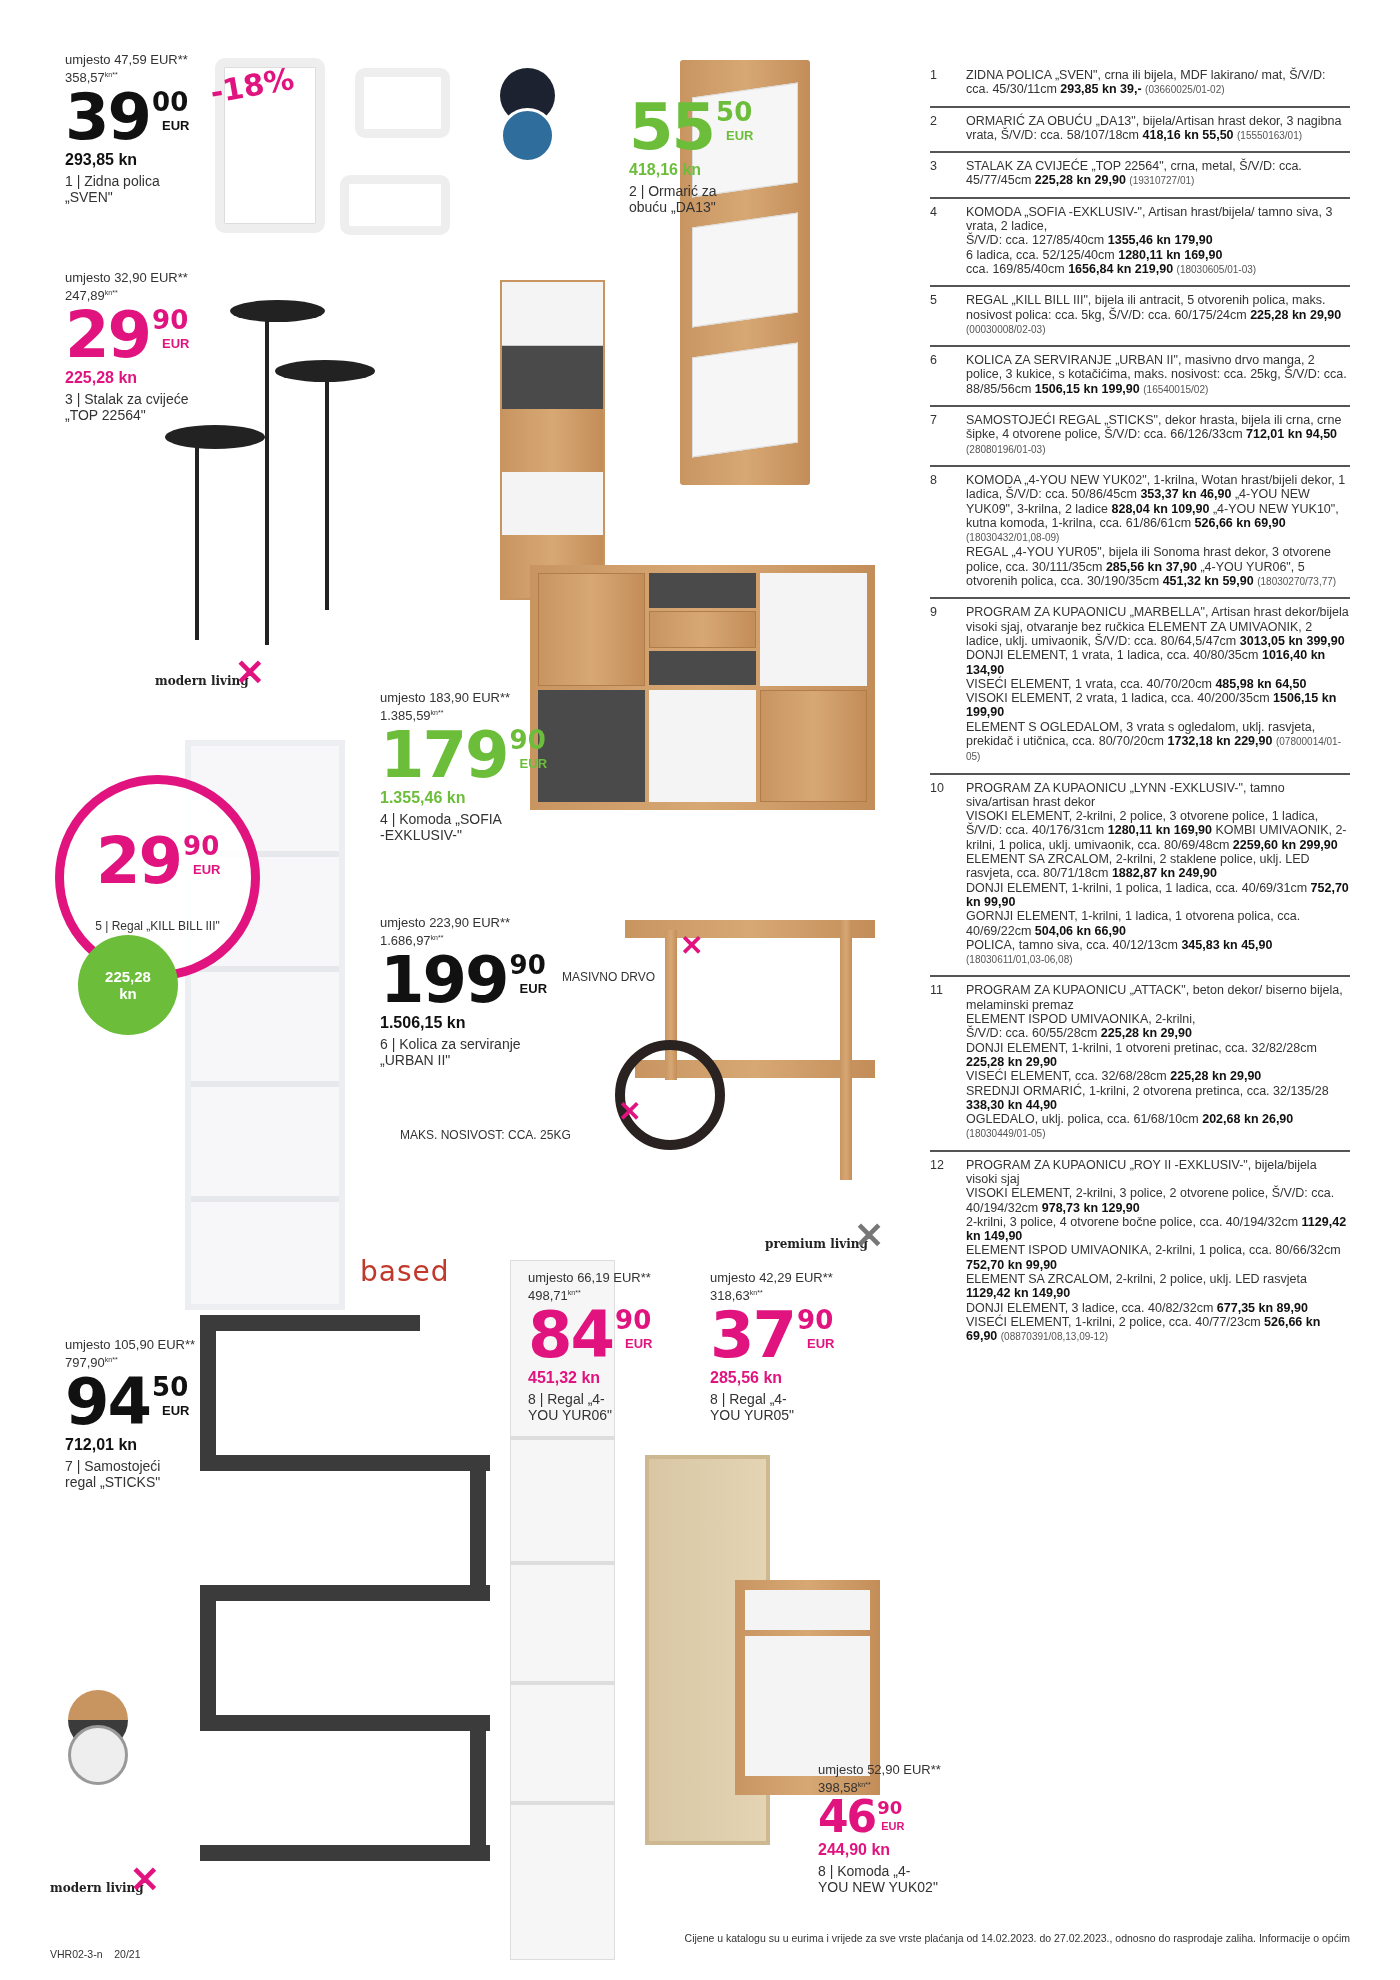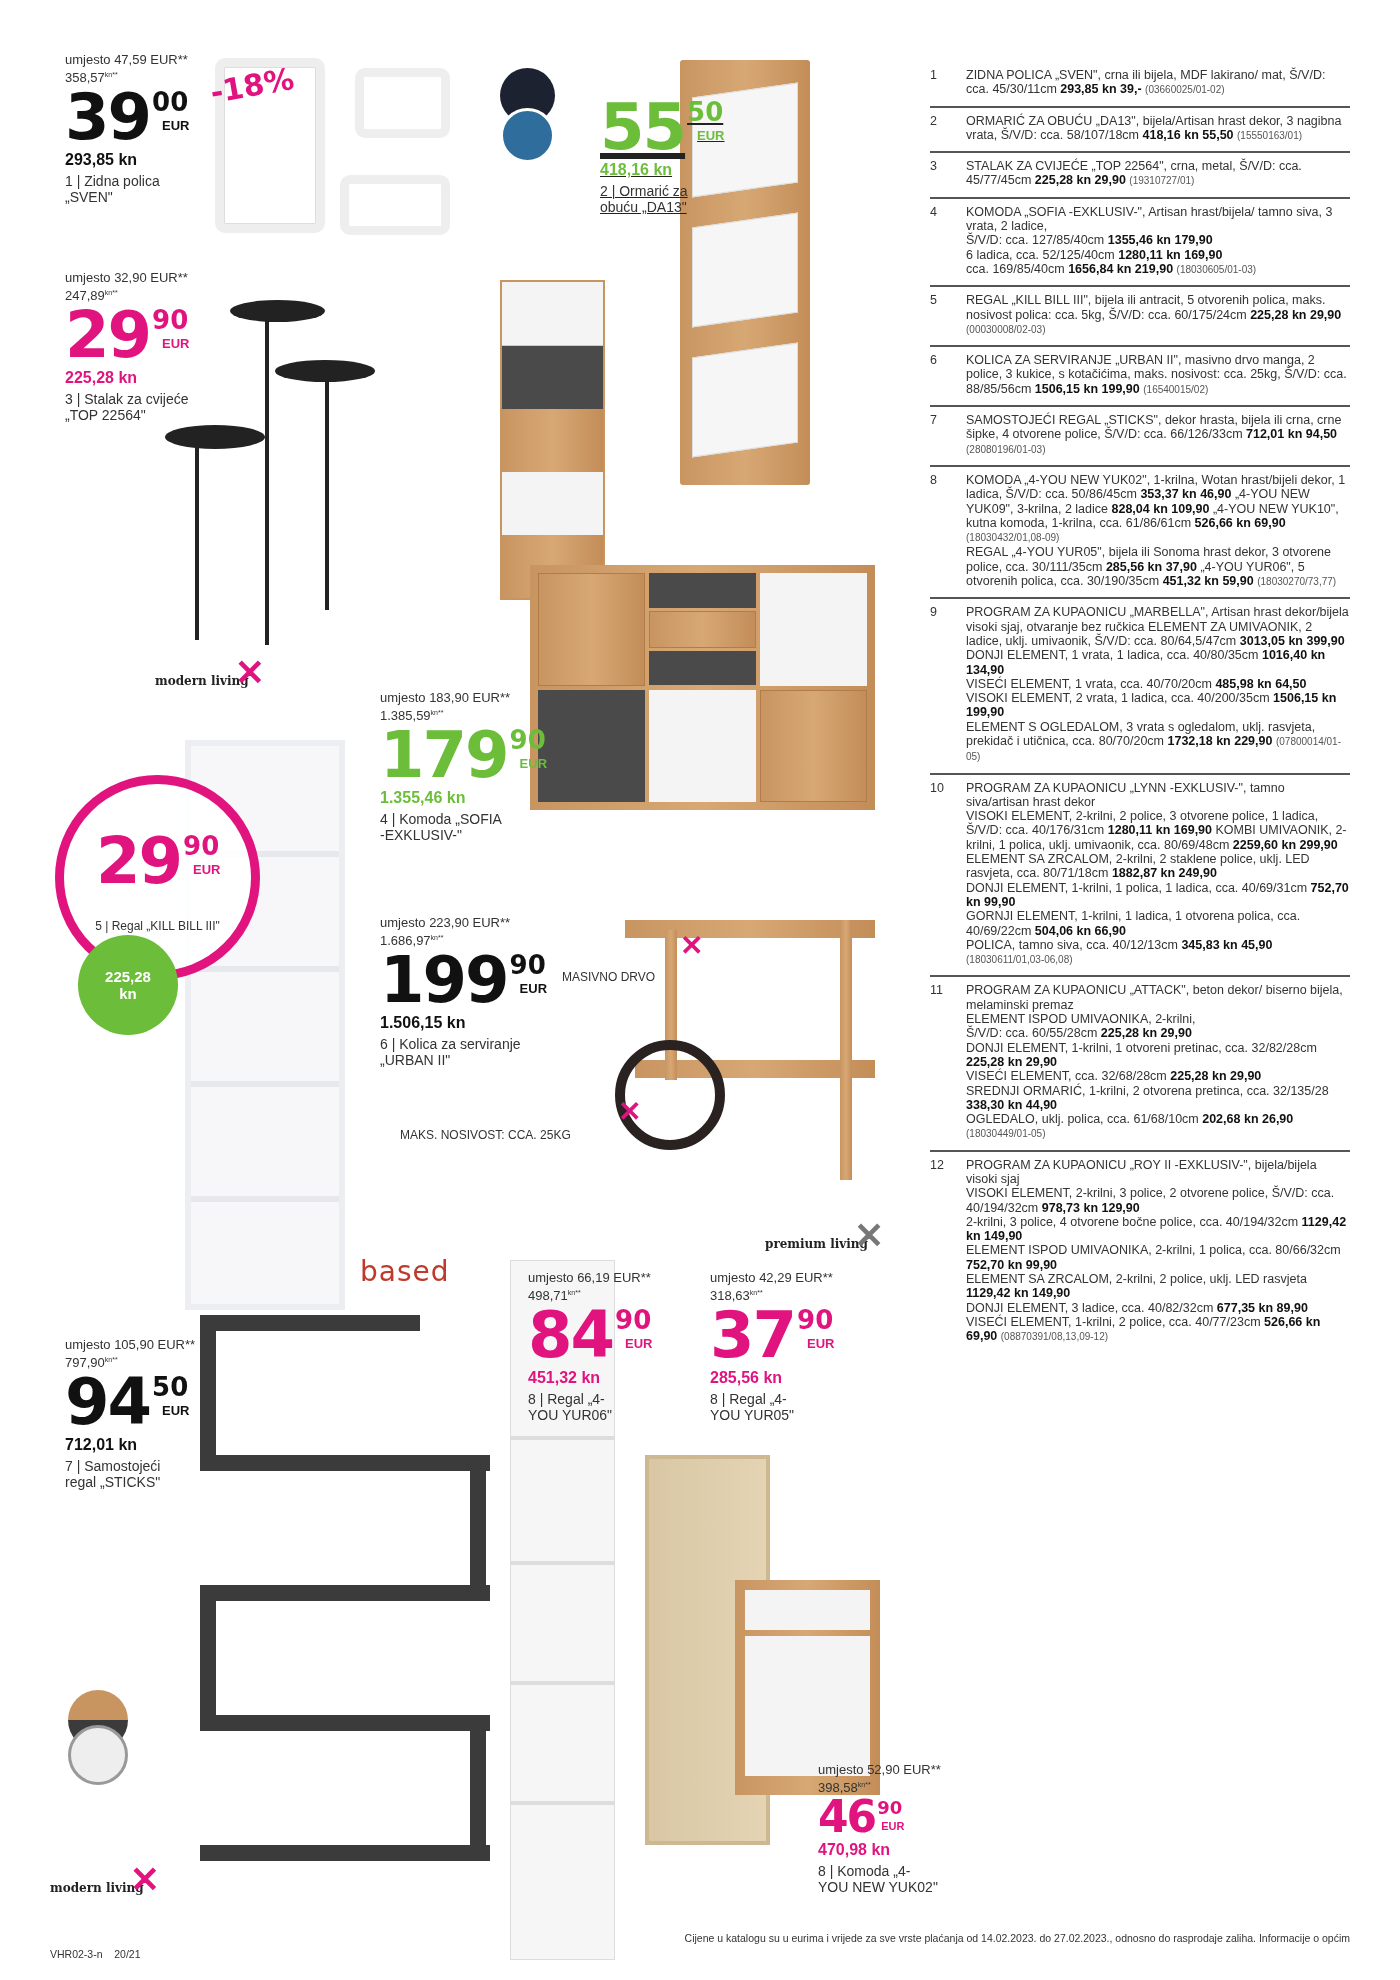--- a/index.html
+++ b/index.html
@@ -131,21 +131,21 @@
         <span class="eur">EUR</span>
       </span>
   </div>
   <div class="kn black">293,85 kn</div>
   <div class="pname">
       <div>1 | Zidna polica</div>
       <div>„SVEN"</div>
     </div>
 </div>
 
-<div class="abs" style="left:600px;top:95px;width:120px;text-decoration:underline;">
+<div class="abs" style="left:629px;top:95px;width:120px;">
   <div class="price green">
     <span class="big">55</span>
     <span class="right">
         <span class="cents">50</span>
         <span class="eur">EUR</span>
       </span>
   </div>
   <div class="kn green">418,16 kn</div>
   <div class="pname">
       <div>2 | Ormarić za</div>
@@ -287,21 +287,21 @@
 <div class="abs" style="left:818px;top:1762px;width:170px;">
   <div class="was">umjesto 52,90 EUR**</div>
   <div class="was"><span>398,58</span><sup>kn**</sup></div>
   <div class="price pink">
     <span class="big" style="font-size:44px;">46</span>
     <span class="right">
         <span class="cents" style="font-size:18px;">90</span>
         <span class="eur" style="font-size:11px;margin-left:4px;">EUR</span>
       </span>
   </div>
-  <div class="kn pink">470,98 kn</div>
+  <div class="kn pink">244,90 kn</div>
   <div class="pname">
       <div>8 | Komoda „4-</div>
       <div>YOU NEW YUK02"</div>
     </div>
 </div>
 
 <div class="abs" style="left:50px;top:1862px;">
   <span class="brand">modern living</span><span class="xmark pink" style="margin-left:-14px;">✕</span>
 </div>
 

